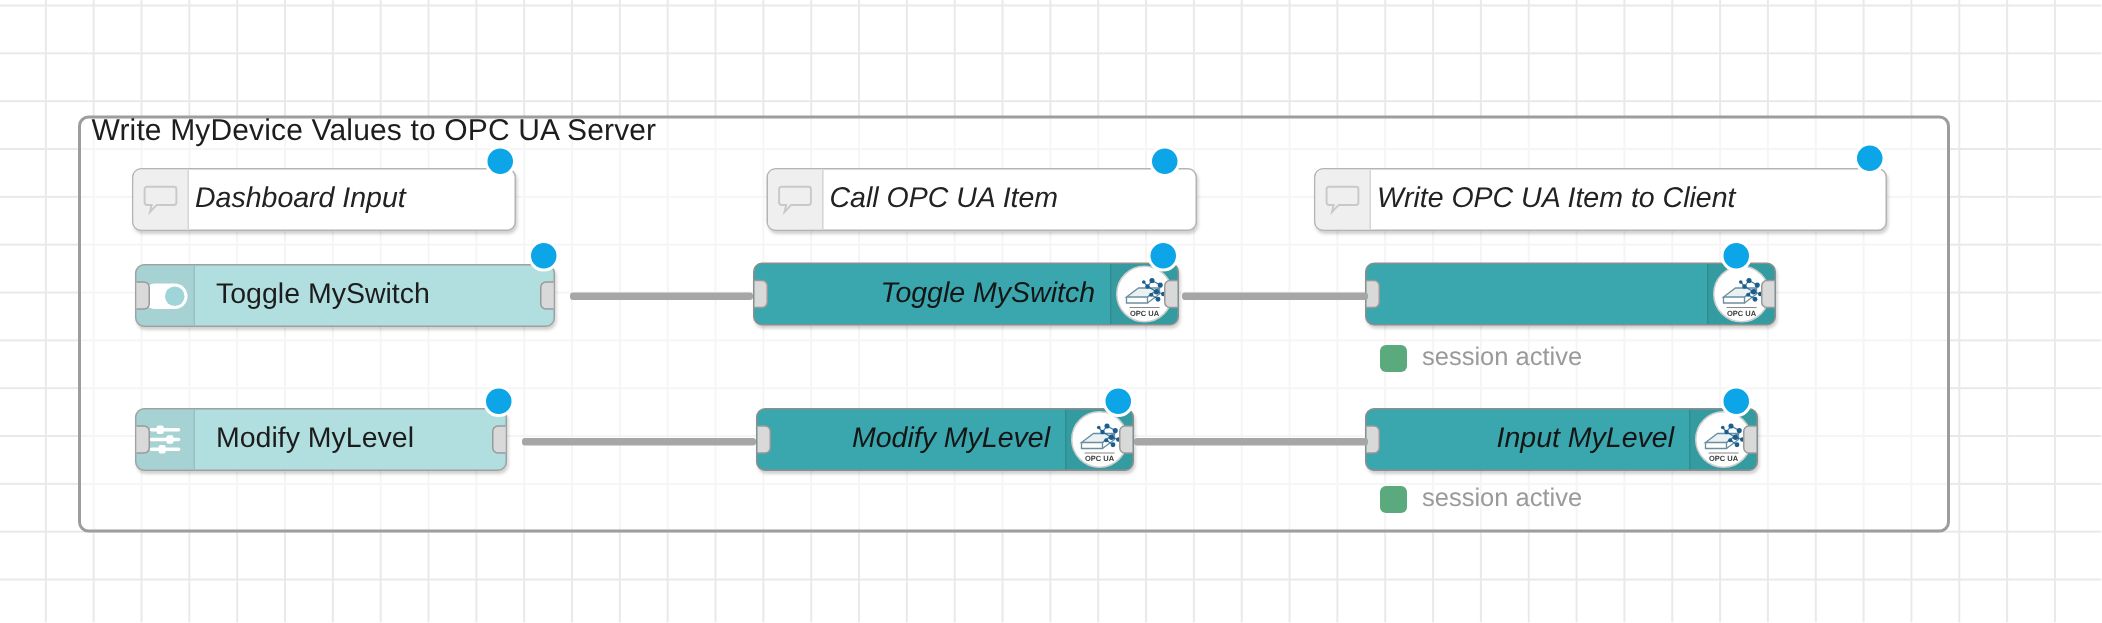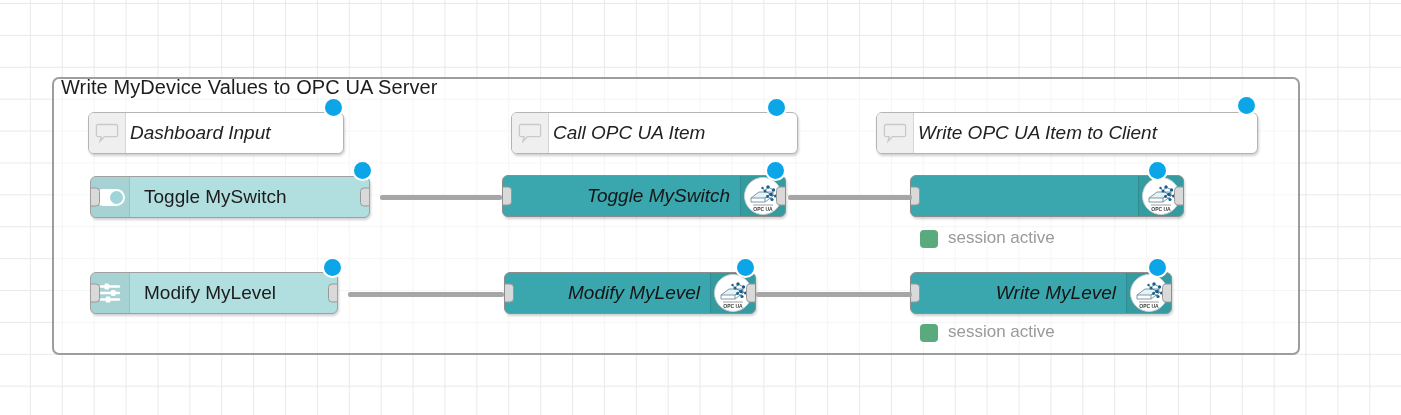--- a/index.html
+++ b/index.html
@@ -382,21 +382,21 @@
           <text x="18" y="32.5" font-family="'Liberation Sans',sans-serif" font-size="5" font-weight="bold" fill="#3a3a3a" text-anchor="middle">OPC UA</text>
         </svg>
       </span>
     </div>
     <div class="port in"></div>
     <div class="port out"></div>
   </div>
   <div class="sel-dot" style="left:735px; top:257px;"></div>
 
   <div class="node opcua" style="left:910px; top:272px; width:262px;">
-    <div class="label">Write MyLevel</div>
+    <div class="label">Input MyLevel</div>
     <div class="icon-cell">
       <span class="opcua-badge">
         <svg width="36" height="36" viewBox="0 0 36 36" aria-hidden="true">
           <g stroke="#6c8fa0" stroke-width="0.9" fill="none">
             <path d="M6 20 L14 14 L28 14 L20 20 Z" fill="#e9f1f3"></path>
             <path d="M6 20 L6 24 L20 24 L20 20"></path>
             <path d="M20 20 L28 14 L28 18 L20 24"></path>
           </g>
           <g fill="#1a5f8f">
             <circle cx="23" cy="9" r="1.7"></circle>

